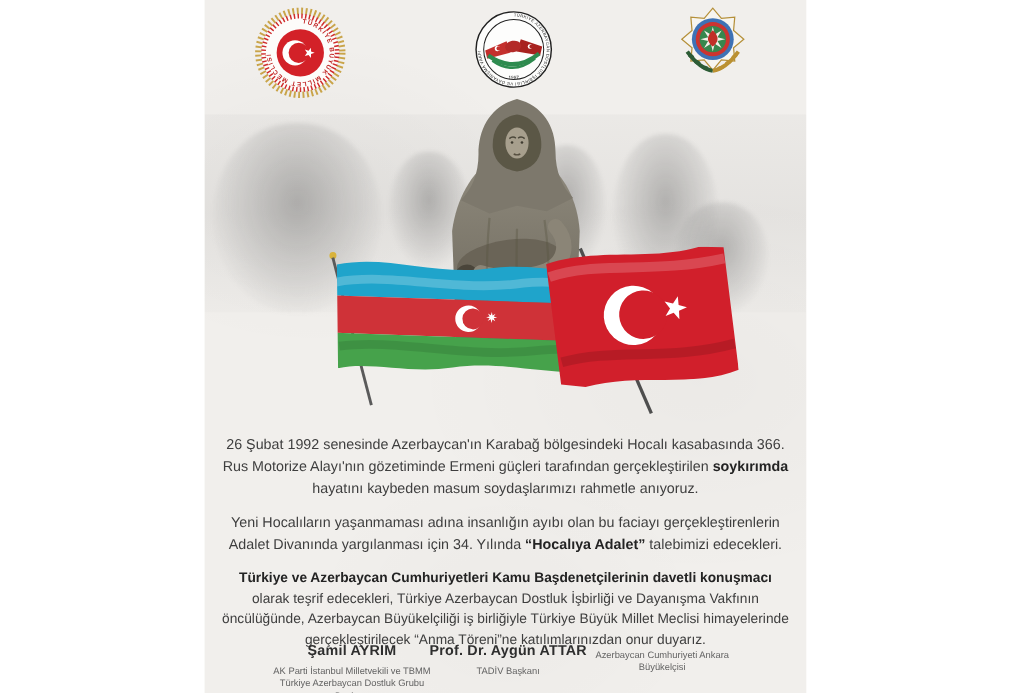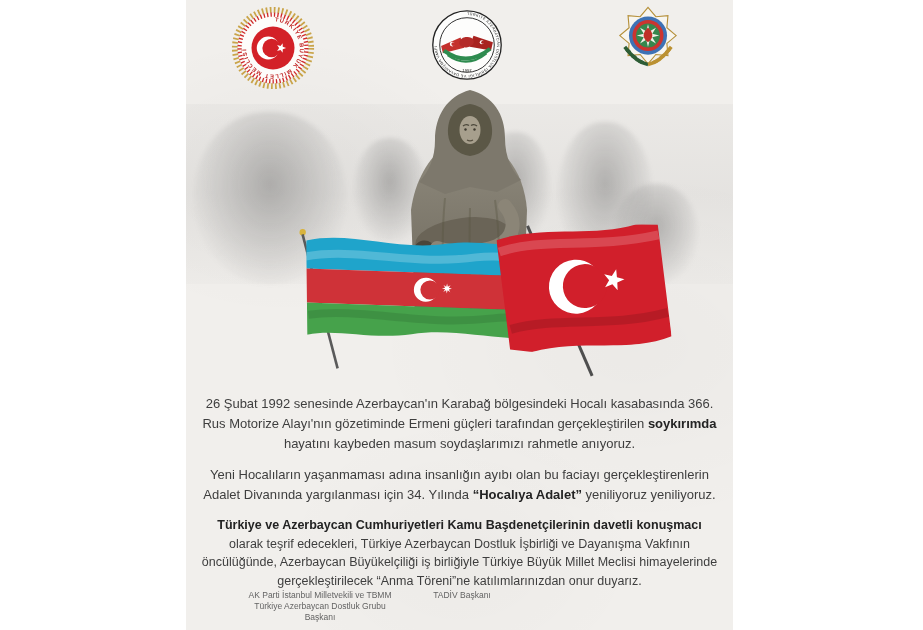--- a/index.html
+++ b/index.html
@@ -203,29 +203,32 @@
             <polygon fill="#ffffff" points="189,64 181.6,61.4 181.4,53.5 176.6,59.8 169.1,57.5 173.6,64 169.1,70.5 176.6,68.2 181.4,74.5 181.6,66.6"></polygon>
             <path d="M66,28 C110,16 160,32 226,22" fill="none" stroke="#ffffff" stroke-width="9" opacity="0.18"></path>
             <path d="M72,106 C120,96 170,112 230,100" fill="none" stroke="#000000" stroke-width="9" opacity="0.12"></path>
           </g>
         </g>
       </svg>
     </div>
 
     <div class="text-block">
       <p class="para-1"><span>26 Şubat 1992 senesinde Azerbaycan'ın Karabağ bölgesindeki Hocalı kasabasında 366. Rus Motorize Alayı'nın gözetiminde Ermeni güçleri tarafından gerçekleştirilen </span><strong>soykırımda</strong><span> hayatını kaybeden masum soydaşlarımızı rahmetle anıyoruz.</span></p>
-      <p class="para-2"><span>Yeni Hocalıların yaşanmaması adına insanlığın ayıbı olan bu faciayı gerçekleştirenlerin Adalet Divanında yargılanması için 34. Yılında </span><strong>“Hocalıya Adalet”</strong><span> yeniliyoruz yeniliyoruz.</span></p>
+      <p class="para-2"><span>Yeni Hocalıların yaşanmaması adına insanlığın ayıbı olan bu faciayı gerçekleştirenlerin Adalet Divanında yargılanması için 34. Yılında </span><strong>“Hocalıya Adalet”</strong><span> talebimizi edecekleri.</span></p>
       <p class="para-3"><strong>Türkiye ve Azerbaycan Cumhuriyetleri Kamu Başdenetçilerinin davetli konuşmacı</strong><span> olarak teşrif edecekleri, Türkiye Azerbaycan Dostluk İşbirliği ve Dayanışma Vakfının öncülüğünde, Azerbaycan Büyükelçiliği iş birliğiyle Türkiye Büyük Millet Meclisi himayelerinde gerçekleştirilecek “Anma Töreni”ne katılımlarınızdan onur duyarız.</span></p>
     </div>
 
     <div class="signatures">
       <div class="sig-col c1">
+        <div class="sig-name">Şamil AYRIM</div>
         <div class="sig-role">AK Parti İstanbul Milletvekili ve TBMM Türkiye Azerbaycan Dostluk Grubu Başkanı</div>
       </div>
       <div class="sig-col c2">
+        <div class="sig-name">Prof. Dr. Aygün ATTAR</div>
         <div class="sig-role">TADİV Başkanı</div>
       </div>
       <div class="sig-col c3">
+        <div class="sig-role">Azerbaycan Cumhuriyeti Ankara Büyükelçisi</div>
       </div>
     </div>
 
   </div>
 </div>
 
 </body></html>

